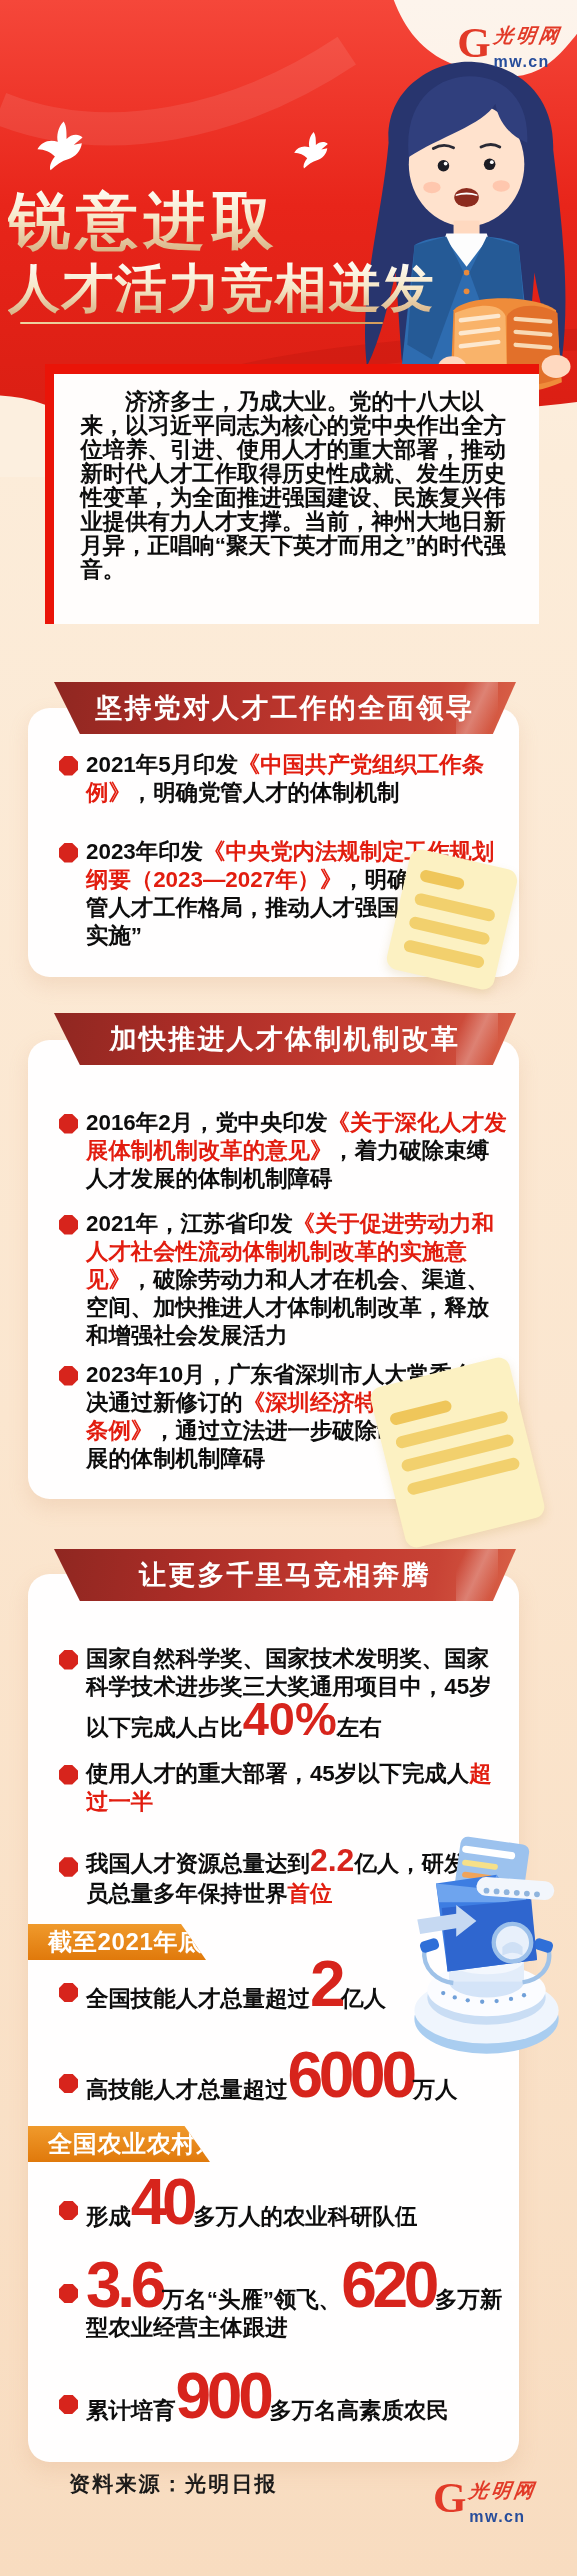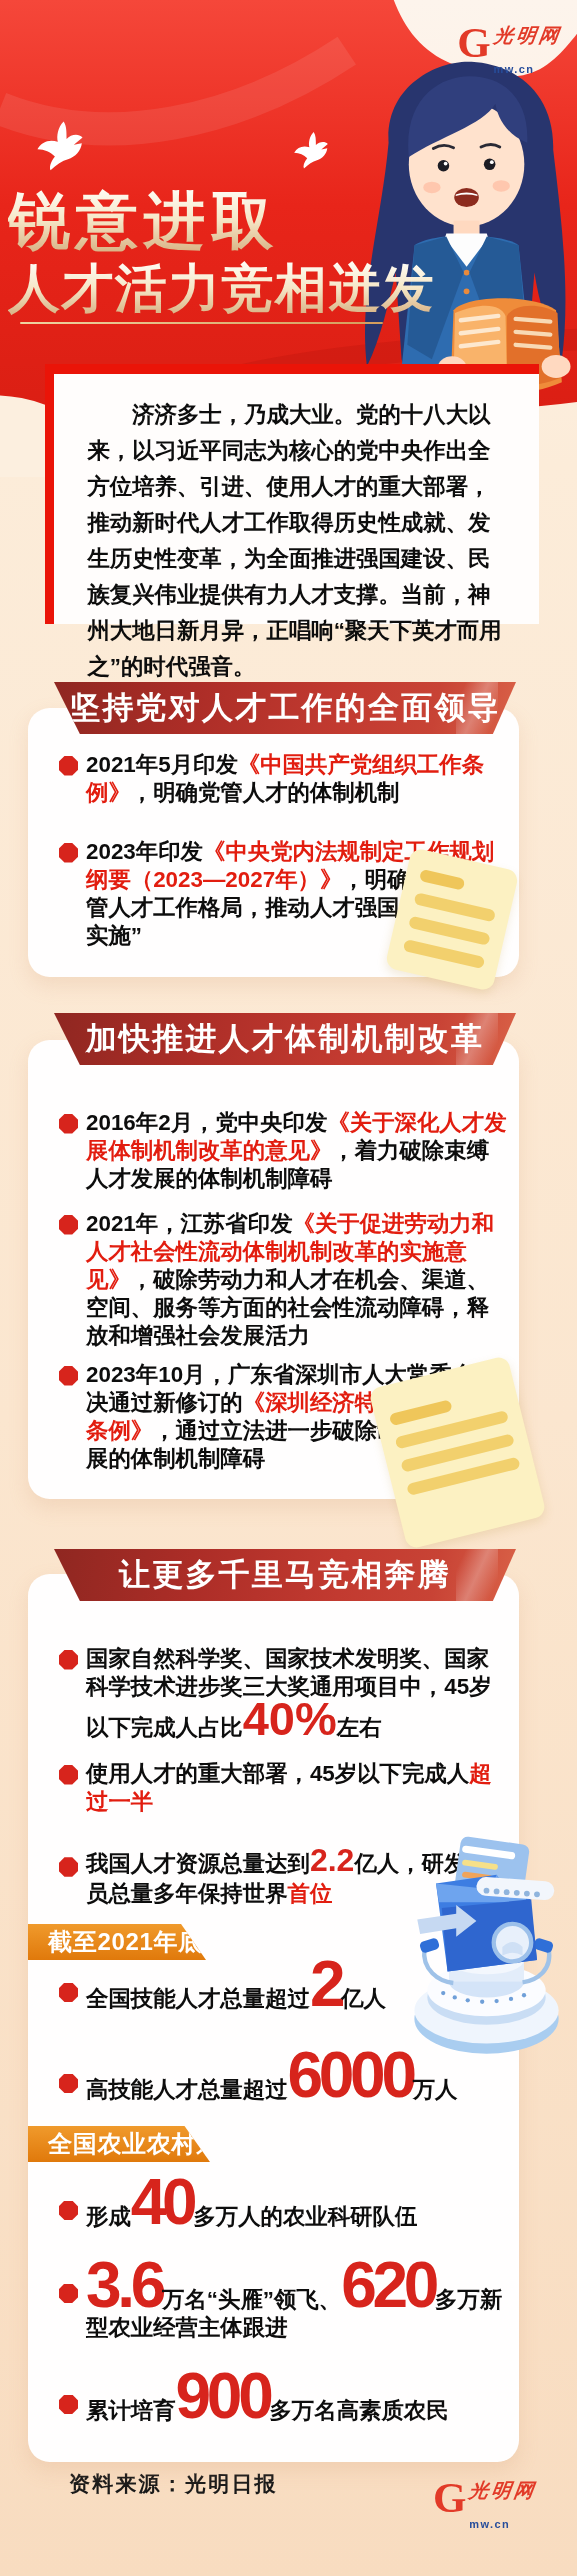--- a/index.html
+++ b/index.html
@@ -15,36 +15,36 @@
   .title.l1{top:179px;font-size:62px;letter-spacing:5.8px;}
   .title.l2{top:254px;font-size:52px;letter-spacing:1.4px;}
   .title-rule{position:absolute;left:20px;top:322px;width:363px;height:2.2px;z-index:3;
     background:linear-gradient(90deg,#eed3a2,#d59c5b);border-radius:1.4px;}
   .dove{position:absolute;z-index:3;}
   .logo{position:absolute;display:flex;align-items:flex-start;z-index:4;}
   .logo .g{font-family:"Liberation Serif",serif;font-weight:900;font-size:43px;line-height:42px;color:#e23a28;}
   .logo .col{display:flex;flex-direction:column;margin-left:2.9px;}
   .logo .nm{font-family:"Liberation Serif",serif;font-style:italic;font-weight:800;font-size:19.5px;
     color:#e23a28;letter-spacing:2.9px;transform:skewX(-8deg);}
-  .logo .dm{font-weight:800;font-size:11px;color:#274d9b;letter-spacing:1.4px;margin-top:14px;}
+  .logo .dm{font-weight:800;font-size:16px;color:#274d9b;letter-spacing:1.4px;margin-top:4px;}
   .logo-header{right:17.3px;top:21.7px;}
   .logo-footer{left:433px;top:2477px;}
   .girl{position:absolute;left:345px;top:56px;z-index:2;}
   
   .introwrap{position:absolute;left:45px;top:364px;width:494px;height:260px;background:#ea1408;z-index:5;}
   .introwrap .inner{position:absolute;left:8.7px;top:10px;right:0;bottom:0;background:#fffdfc;}
-  .introwrap p{margin:12px;padding:10.8px 19px 0 21.7px;font-size:22.4px;line-height:36px;font-weight:700;
+  .introwrap p{margin:5px;padding:10.8px 19px 0 21.7px;font-size:22.4px;line-height:24px;font-weight:700;
     color:#0d0d0d;text-indent:2em;letter-spacing:0;}
   
   .banner{position:absolute;left:54px;width:462px;height:52px;z-index:7;
     clip-path:polygon(0 0,100% 0,95% 100%,5.6% 100%);
     background:linear-gradient(100deg,#8f2721 0%,#ac2d27 30%,#c23a30 62%,#c84335 82%,#d96147 100%);}
   .banner:after{content:"";position:absolute;right:4%;top:0;width:9%;height:100%;
     background:linear-gradient(115deg,rgba(255,255,255,0) 15%,rgba(255,255,255,.28) 50%,rgba(255,255,255,0) 85%);}
-  .banner h2{margin:0;font-size:31px;line-height:52px;text-align:center;color:#fff;
+  .banner h2{margin:0;font-size:27px;line-height:52px;text-align:center;color:#fff;
     font-weight:800;letter-spacing:2.2px;position:relative;z-index:2;}
   .card{position:absolute;left:28px;width:491px;background:#fffefe;border-radius:21.7px;z-index:6;
     box-shadow:0 8.7px 20px rgba(203,146,104,.18);}
   .s0 .banner{top:682px}.s0 .card{top:708px;height:269px}
   .s1 .banner{top:1013px}.s1 .card{top:1040px;height:459px}
   .s2 .banner{top:1549px}.s2 .card{top:1574px;height:888px}
   .item{position:absolute;left:58px;width:422px;}
   .item p{margin:0;font-size:22.4px;line-height:28px;font-weight:700;color:#0d0d0d;}
   .oct{position:absolute;left:-27.4px;top:5px;width:19.5px;height:19.5px;background:#d7241c;
     clip-path:polygon(30% 0,70% 0,100% 30%,100% 70%,70% 100%,30% 100%,0 70%,0 30%);}
@@ -188,21 +188,21 @@
 
   <section class="sec s1">
     <div class="card">
       <div class="body">
           <div class="item v-top">
             <span class="oct"></span>
             <p><span class="seg-n">2016年2月，党中央印发</span><span class="seg-r">《关于深化人才发展体制机制改革的意见》</span><span class="seg-n">，着力破除束缚人才发展的体制机制障碍</span></p>
           </div>
           <div class="item v-top">
             <span class="oct"></span>
-            <p><span class="seg-n">2021年，江苏省印发</span><span class="seg-r">《关于促进劳动力和人才社会性流动体制机制改革的实施意见》</span><span class="seg-n">，破除劳动力和人才在机会、渠道、空间、服务等方面的社会性流动障碍，释放和增强社会发展活力</span></p>
+            <p><span class="seg-n">2021年，江苏省印发</span><span class="seg-r">《关于促进劳动力和人才社会性流动体制机制改革的实施意见》</span><span class="seg-n">，破除劳动力和人才在机会、渠道、空间、加快推进人才体制机制改革，释放和增强社会发展活力</span></p>
           </div>
           <div class="item v-top">
             <span class="oct"></span>
             <p><span class="seg-n">2023年10月，广东省深圳市人大常委会表决通过新修订的</span><span class="seg-r">《深圳经济特区人才工作条例》</span><span class="seg-n">，通过立法进一步破除制约人才发展的体制机制障碍</span></p>
           </div>
         </div>
       <div class="docicon doc2">
           <i></i>
           <i></i>
           <i></i>

